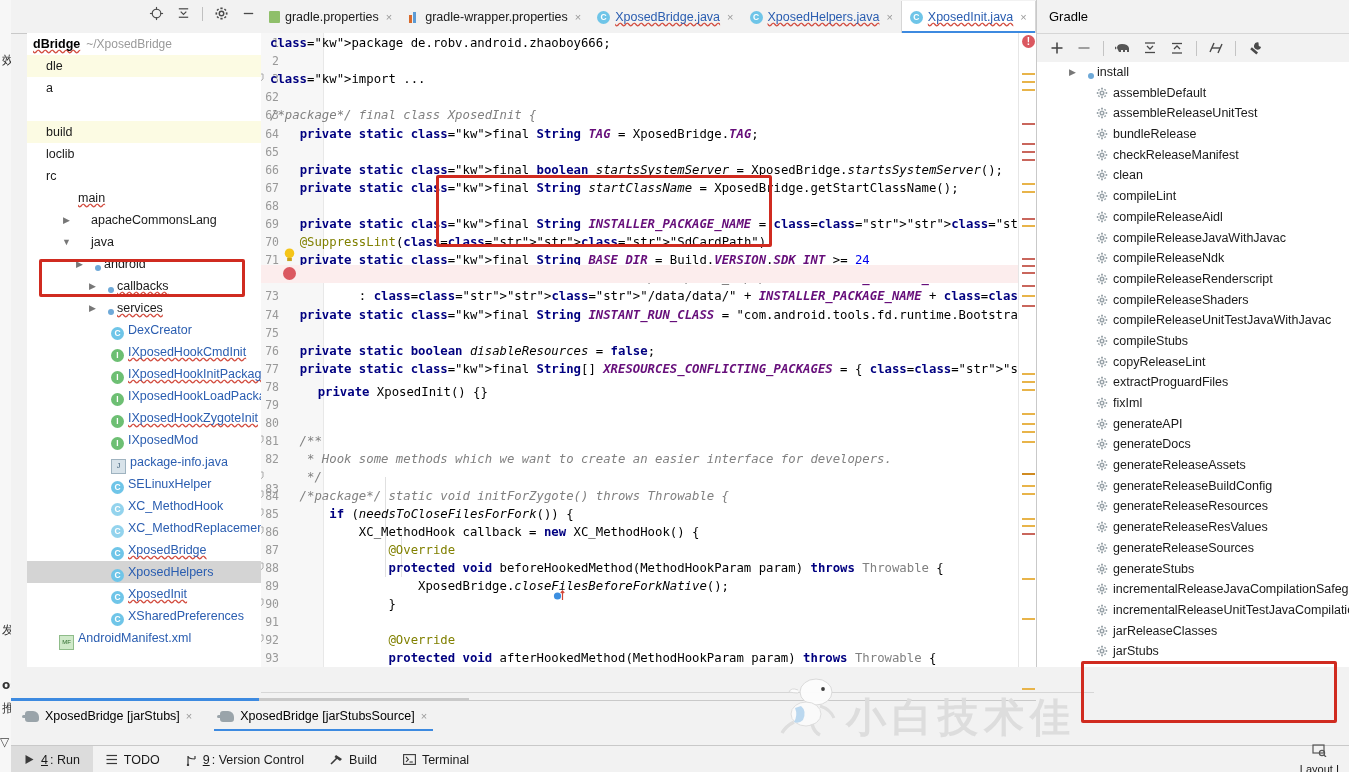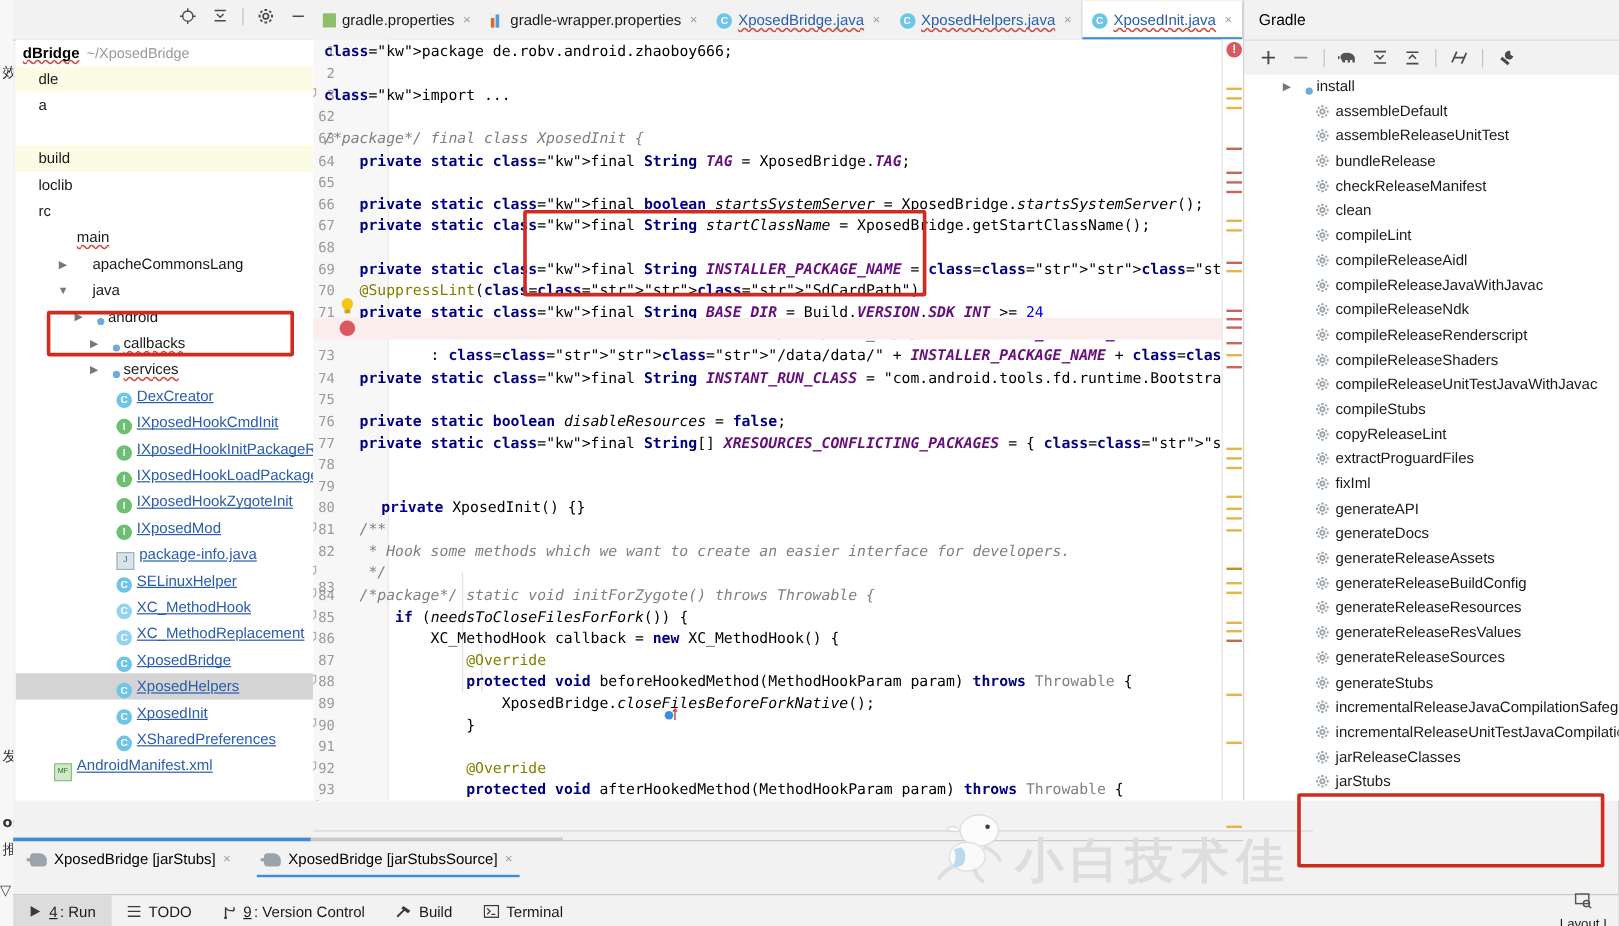--- a/index.html
+++ b/index.html
@@ -12,40 +12,40 @@
   
   .ide{position:absolute;left:11px;top:0;width:1338px;height:772px;background:#f2f2f2;}
 
   
   .topbar{position:absolute;left:0;top:0;width:250px;height:33px;background:#f2f2f2;border-bottom:1px solid #c9c9c9;}
   .topbar .tb-icons{position:absolute;right:4px;top:5px;display:flex;align-items:center;gap:10px;}
   .tb-ico{width:17px;height:17px;display:flex;align-items:center;justify-content:center;color:#4a4a4a;}
   .tb-sep{width:1px;height:14px;background:#c0c0c0;}
 
   
-  .project-panel{position:absolute;left:2px;top:33px;width:250px;height:634px;background:#fff;border-right:3px solid #6d28d9;overflow:hidden;}
+  .project-panel{position:absolute;left:16px;top:33px;width:250px;height:634px;background:#fff;border-right:3px solid #6d28d9;overflow:hidden;}
   .proj-head{height:22px;line-height:22px;padding-left:6px;white-space:nowrap;}
   .proj-head b{font-size:12.5px;}
   .proj-head span{color:#9a9a9a;font-size:12px;margin-left:6px;}
   .tree-row{height:22px;line-height:22px;white-space:nowrap;position:relative;padding-left:4px;font-size:12.5px;color:#1a1a1a;}
   .tree-row.hl{background:#fcfbe3;}
   .tree-row.sel{background:#d4d4d4;}
   .arrow{display:inline-block;width:11px;color:#777;font-size:9px;text-align:center;vertical-align:1px;}
   .arrow.none{color:transparent;}
   .ic{display:inline-block;width:16px;height:14px;vertical-align:-3px;margin-right:3px;position:relative;}
   .ic-folder{background:#7fc4e0;border-radius:1px;width:13px;height:10px;margin-top:2px;}
   .ic-folder.grey{background:#a9b7c0;}
   .ic-folder.pkg:after{content:"";position:absolute;right:0;bottom:0;width:6px;height:6px;border-radius:50%;background:#6ea9d8;}
   .ic-c,.ic-i{display:inline-block;width:13px;height:13px;border-radius:50%;color:#fff;font-size:8.5px;line-height:13px;text-align:center;font-weight:bold;margin-right:4px;vertical-align:-2px;}
   .ic-c{background:#6fc5e8;}
   .ic-i{background:#6dbf73;}
   .ic-j{display:inline-block;width:13px;height:13px;background:#d8e3ea;border:1px solid #9fb3c0;font-size:7px;line-height:12px;text-align:center;margin-right:4px;vertical-align:-2px;color:#3a5a75;}
   .ic-mf{display:inline-block;width:13px;height:13px;background:#cfe9c9;border:1px solid #8fbc8a;font-size:6px;line-height:12px;text-align:center;margin-right:4px;vertical-align:-2px;color:#2d6b2d;}
   .lbl{}
-  .lbl.link{color:#2a5db0;text-decoration:underline;}
+  .lbl.link{color:#2a5db0;}
   .wavy{text-decoration:underline;text-decoration-style:wavy;text-decoration-color:#d24b3e;text-decoration-skip-ink:none;}
 
   
   .redbox{position:absolute;border:3px solid #d02b20;border-radius:2px;pointer-events:none;}
 
   
   .tabs{position:absolute;left:250px;top:0;width:775px;height:33px;background:#f2f2f2;border-bottom:1px solid #c9c9c9;display:flex;align-items:flex-end;}
   .tab{height:32px;display:flex;align-items:center;gap:5px;padding:0 8px;font-size:12.5px;white-space:nowrap;position:relative;}
   .tab.active{background:#fff;border-left:1px solid #d6d6d6;border-right:1px solid #d6d6d6;}
   .tab.active:after{content:"";position:absolute;left:0;right:0;bottom:0;height:2px;background:#3d8ae0;}
@@ -300,21 +300,21 @@
           <div class="cl" style="top: 184px;">    <span class="kw">private</span> <span class="kw">static</span> <span <span="" class="kw">class</span>="kw"&gt;final <span class="kw">String</span> <span class="fld">INSTALLER_PACKAGE_NAME</span> = <span <span="" class="kw">class</span>=<span <span="" class="kw">class</span>="str"&gt;"str"&gt;<span <span="" class="kw">class</span>="str"&gt;"de.robv.android.zhaoboy666.installer";</div>
           <div class="cl" style="top: 202.1px;">    <span class="anno">@SuppressLint</span>(<span <span="" class="kw">class</span>=<span <span="" class="kw">class</span>="str"&gt;"str"&gt;<span <span="" class="kw">class</span>="str"&gt;"SdCardPath")</div>
           <div class="cl" style="top: 220.2px;">    <span class="kw">private</span> <span class="kw">static</span> <span <span="" class="kw">class</span>="kw"&gt;final <span class="kw">String</span> <span class="fld">BASE_DIR</span> = Build.<span class="fld">VERSION</span>.<span class="fld">SDK_INT</span> &gt;= <span class="num">24</span></div>
           <div class="cl" style="top: 238.3px;">            ? <span <span="" class="kw">class</span>=<span <span="" class="kw">class</span>="str"&gt;"str"&gt;<span <span="" class="kw">class</span>="str"&gt;"/data/user_de/0/" + <span class="fld">INSTALLER_PACKAGE_NAME</span> + <span <span="" class="kw">class</span>=<span <span="" class="kw">class</span>="str"&gt;"str"&gt;="str"&gt;"/"</div>
           <div class="cl" style="top: 256.4px;">            : <span <span="" class="kw">class</span>=<span <span="" class="kw">class</span>="str"&gt;"str"&gt;<span <span="" class="kw">class</span>="str"&gt;"/data/data/" + <span class="fld">INSTALLER_PACKAGE_NAME</span> + <span <span="" class="kw">class</span>=<span <span="" class="kw">class</span>="str"&gt;"str"&gt;="str"&gt;"/";</div>
           <div class="cl" style="top: 274.5px;">    <span class="kw">private</span> <span class="kw">static</span> <span <span="" class="kw">class</span>="kw"&gt;final <span class="kw">String</span> <span class="fld">INSTANT_RUN_CLASS</span> = "com.android.tools.fd.runtime.BootstrapApplicatio</div>
           <div class="cl" style="top: 292.6px;"></div>
           <div class="cl" style="top: 310.7px;">    <span class="kw">private</span> <span class="kw">static</span> <span class="kw">boolean</span> <span class="ital">disableResources</span> = <span class="kw">false</span>;</div>
           <div class="cl" style="top: 328.8px;">    <span class="kw">private</span> <span class="kw">static</span> <span <span="" class="kw">class</span>="kw"&gt;final <span class="kw">String</span>[] <span class="fld">XRESOURCES_CONFLICTING_PACKAGES</span> = { <span <span="" class="kw">class</span>=<span <span="" class="kw">class</span>="str"&gt;"str"&gt;="str"&gt;"com.sygic.aura" };</div>
           <div class="cl" style="top: 346.9px;"></div>
-          <div class="cl" style="top: 383px; padding-left: 18px;">    <span class="kw">private</span> XposedInit() {}</div>
+          <div class="cl" style="top: 352px; padding-left: 18px;">    <span class="kw">private</span> XposedInit() {}</div>
           <div class="cl" style="top: 383.1px;"></div>
           <div class="cl" style="top: 401.2px;"><span class="cm">    /**</span></div>
           <div class="cl" style="top: 419.3px;"><span class="cm">     * Hook some methods which we want to create an easier interface for developers.</span></div>
           <div class="cl" style="top: 437.4px;"><span class="cm">     */</span></div>
           <div class="cl" style="top: 455.5px;"><span class="cm">    /*package*/ static void initForZygote() throws Throwable {</span></div>
           <div class="cl" style="top: 473.6px;">        <span class="kw">if</span> (<span class="ital">needsToCloseFilesForFork</span>()) {</div>
           <div class="cl" style="top: 491.7px;">            XC_MethodHook callback = <span class="kw">new</span> XC_MethodHook() {</div>
           <div class="cl" style="top: 509.8px;">                <span class="anno">@Override</span></div>
           <div class="cl" style="top: 527.9px;">                <span class="kw">protected</span> <span class="kw">void</span> beforeHookedMethod(MethodHookParam param) <span class="kw">throws</span> <span class="grey">Throwable</span> {</div>
           <div class="cl" style="top: 546px;">                    XposedBridge.<span class="ital">closeFilesBeforeForkNative</span>();</div>

